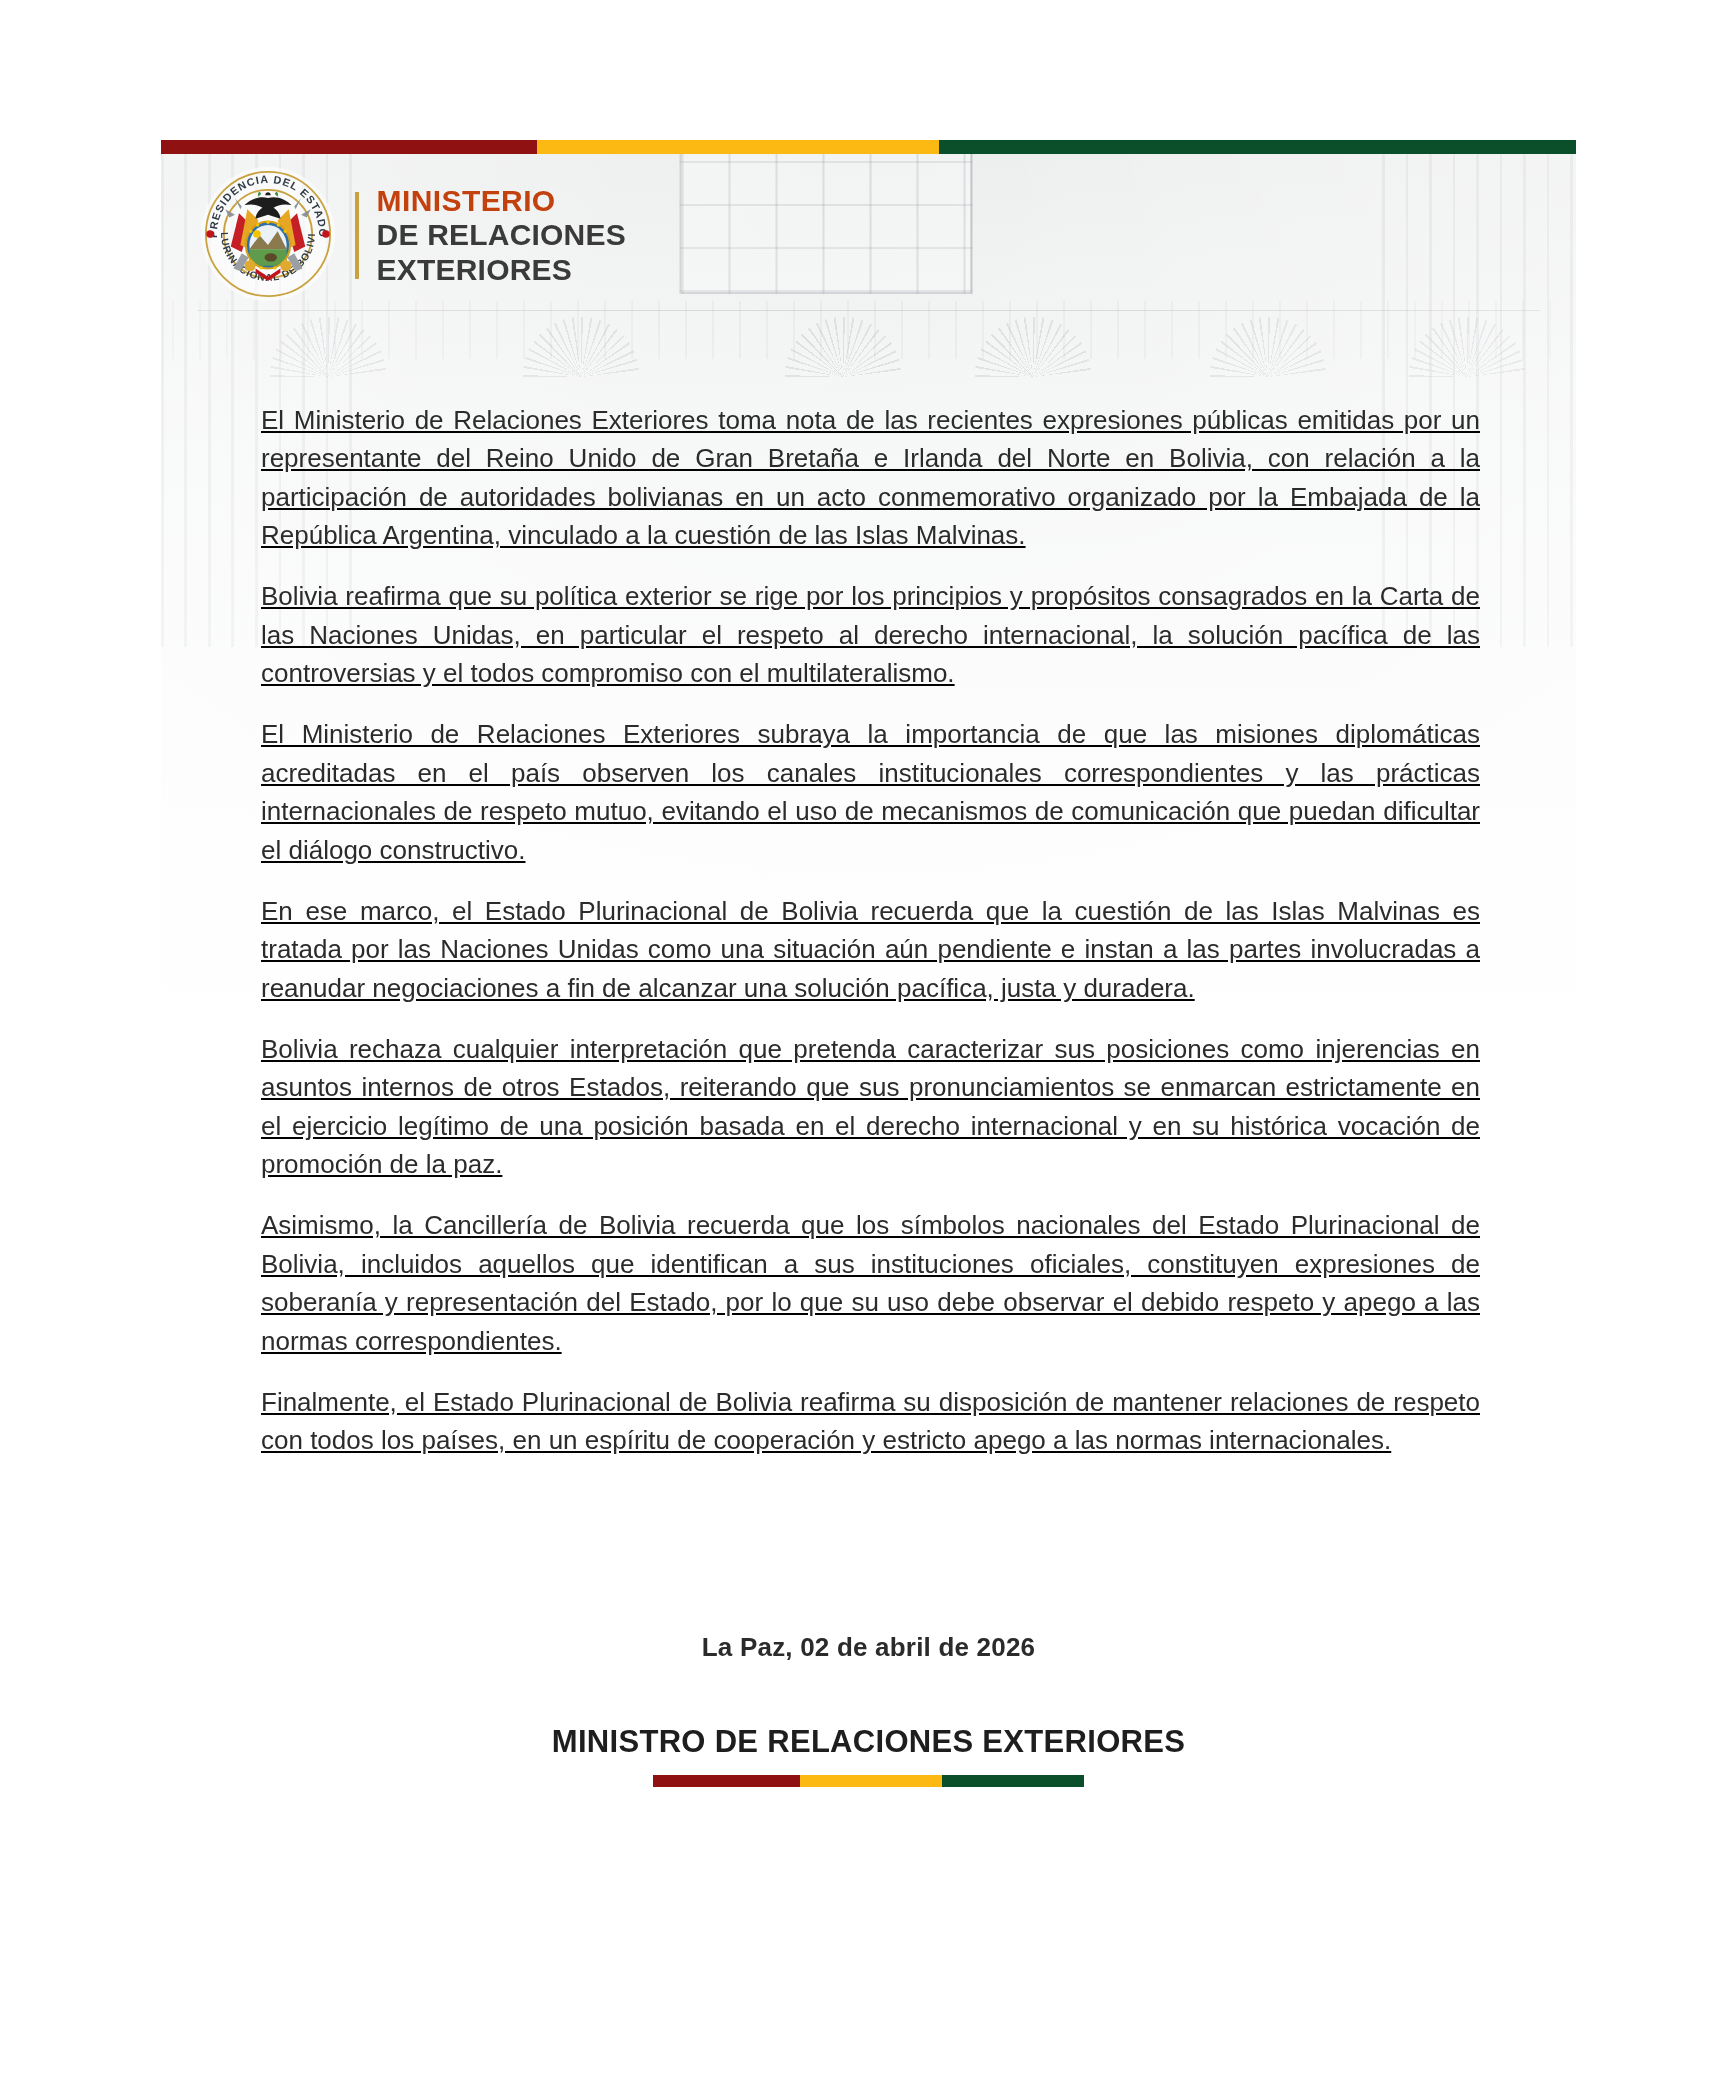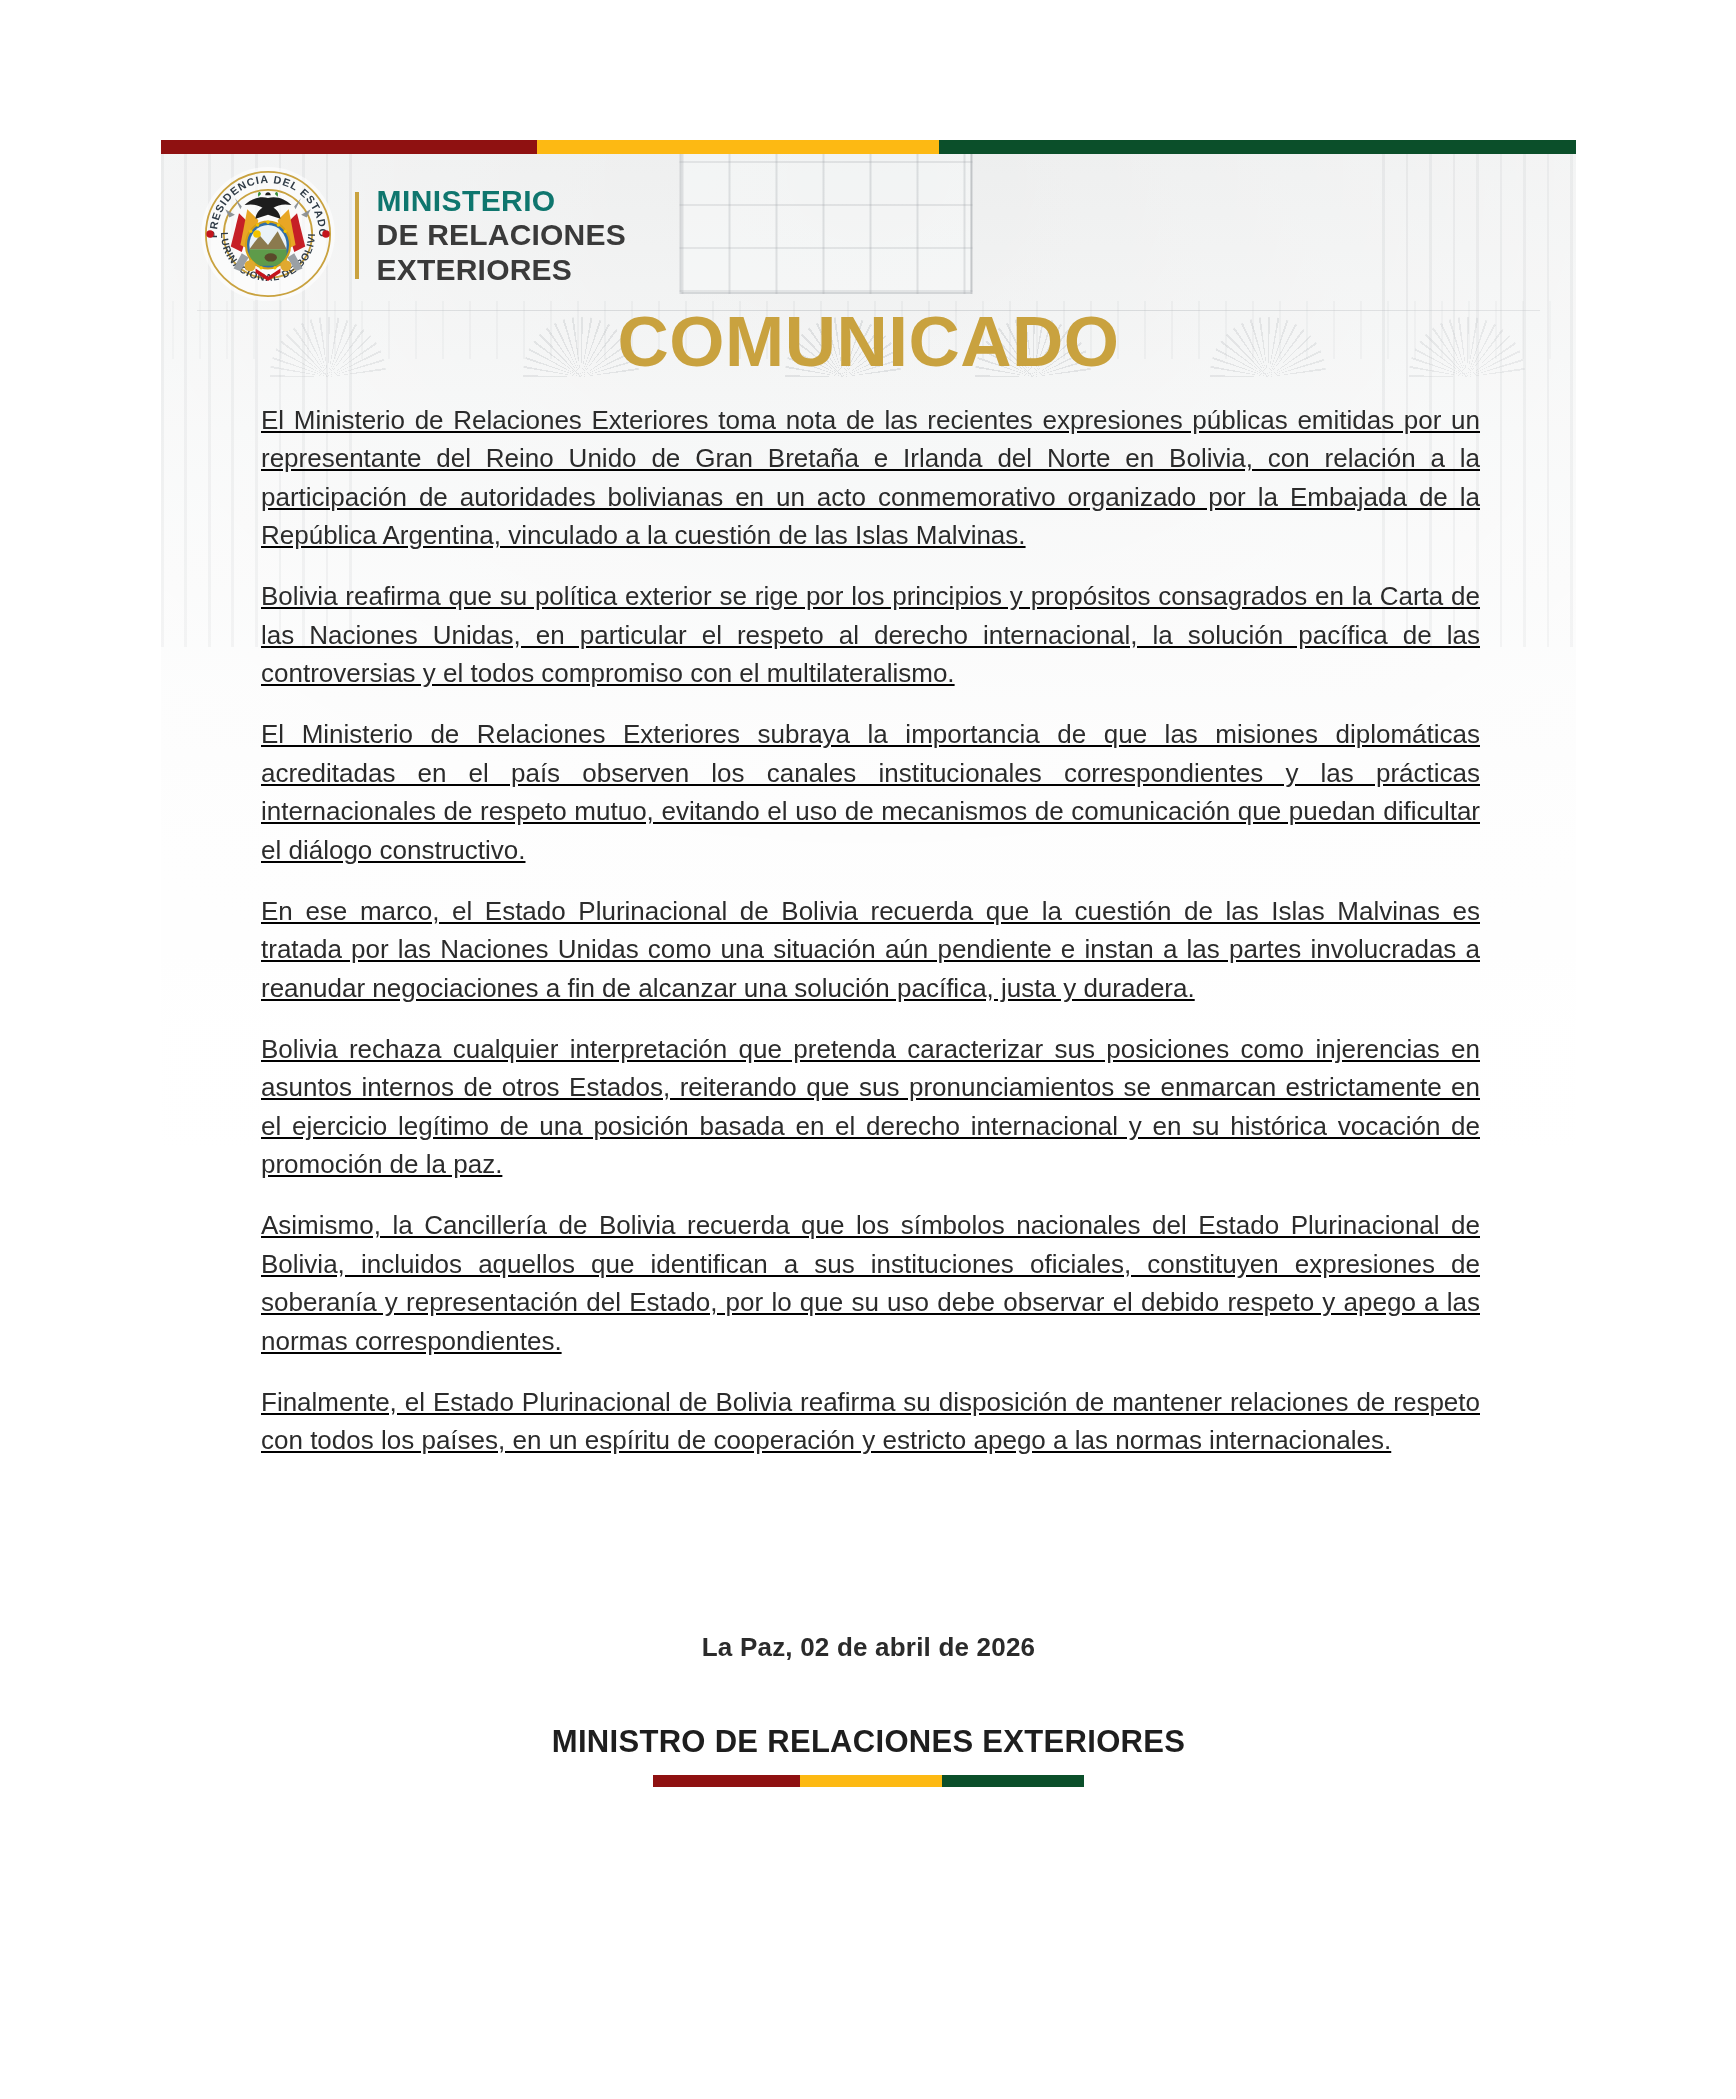--- a/index.html
+++ b/index.html
@@ -164,21 +164,21 @@
     width: 3.6px;
     height: 87px;
     background: #c9a23f;
     margin-right: 18px;
   }
   .name-lines { line-height: 1.16; }
   .name-lines .l1 {
     font-size: 30px;
     font-weight: 700;
     letter-spacing: 0.4px;
-    color: #0f766e;
+    color: #c2410c;
   }
   .name-lines .l2,
   .name-lines .l3 {
     font-size: 30px;
     font-weight: 700;
     letter-spacing: 0.2px;
     color: #3a3a3a;
   }
 
   
@@ -352,21 +352,20 @@
       <div class="name-block">
         <div class="name-rule"></div>
         <div class="name-lines">
           <div class="l1">MINISTERIO</div>
           <div class="l2">DE RELACIONES</div>
           <div class="l3">EXTERIORES</div>
         </div>
       </div>
     </div>
 
-    <div class="title">COMUNICADO</div>
 
     <div class="body">
       <p>El Ministerio de Relaciones Exteriores toma nota de las recientes expresiones públicas emitidas por un representante del Reino Unido de Gran Bretaña e Irlanda del Norte en Bolivia, con relación a la participación de autoridades bolivianas en un acto conmemorativo organizado por la Embajada de la República Argentina, vinculado a la cuestión de las Islas Malvinas.</p>
       <p>Bolivia reafirma que su política exterior se rige por los principios y propósitos consagrados en la Carta de las Naciones Unidas, en particular el respeto al derecho internacional, la solución pacífica de las controversias y el todos compromiso con el multilateralismo.</p>
       <p>El Ministerio de Relaciones Exteriores subraya la importancia de que las misiones diplomáticas acreditadas en el país observen los canales institucionales correspondientes y las prácticas internacionales de respeto mutuo, evitando el uso de mecanismos de comunicación que puedan dificultar el diálogo constructivo.</p>
       <p>En ese marco, el Estado Plurinacional de Bolivia recuerda que la cuestión de las Islas Malvinas es tratada por las Naciones Unidas como una situación aún pendiente e instan a las partes involucradas a reanudar negociaciones a fin de alcanzar una solución pacífica, justa y duradera.</p>
       <p>Bolivia rechaza cualquier interpretación que pretenda caracterizar sus posiciones como injerencias en asuntos internos de otros Estados, reiterando que sus pronunciamientos se enmarcan estrictamente en el ejercicio legítimo de una posición basada en el derecho internacional y en su histórica vocación de promoción de la paz.</p>
       <p>Asimismo, la Cancillería de Bolivia recuerda que los símbolos nacionales del Estado Plurinacional de Bolivia, incluidos aquellos que identifican a sus instituciones oficiales, constituyen expresiones de soberanía y representación del Estado, por lo que su uso debe observar el debido respeto y apego a las normas correspondientes.</p>
       <p>Finalmente, el Estado Plurinacional de Bolivia reafirma su disposición de mantener relaciones de respeto con todos los países, en un espíritu de cooperación y estricto apego a las normas internacionales.</p>
     </div>

